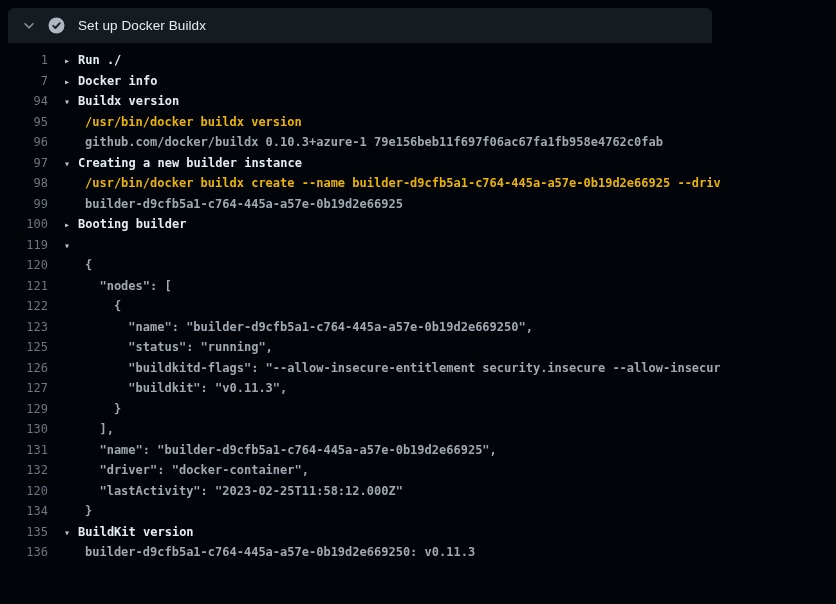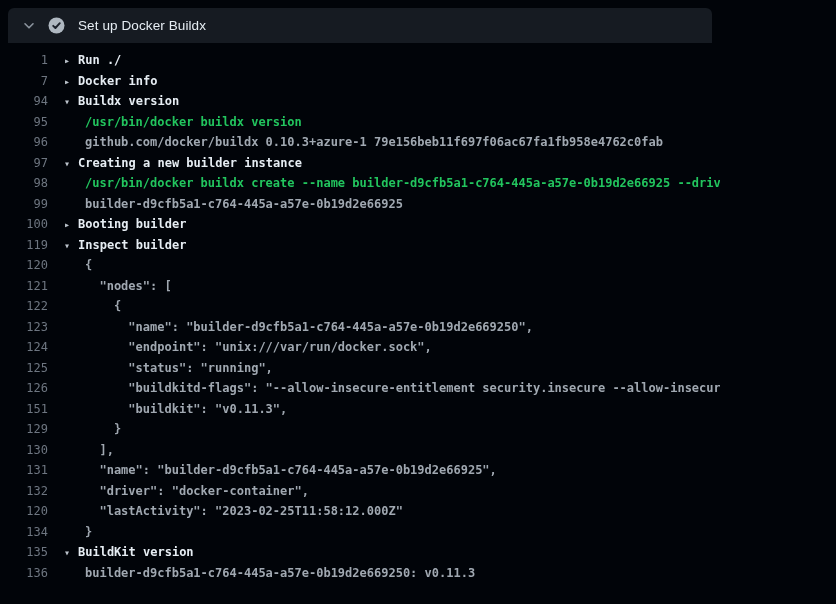--- a/index.html
+++ b/index.html
@@ -39,21 +39,21 @@
     flex: 0 0 48px; width: 48px; text-align: right;
     color: #6e7681; cursor: pointer;
   }
   .arrow {
     flex: 0 0 14px; width: 14px; display: inline-block;
     margin-left: 16px; font-size: 10px; color: #bcc4cc;
   }
   .text { white-space: pre; font-weight: bold; }
   .t-group .text { color: #e6edf3; }
   .t-group { cursor: pointer; }
-  .t-command .text { color: #22c55e; padding-left: 7px; }
+  .t-command .text { color: #eab308; padding-left: 7px; }
   .t-output  .text { color: #a0a8b1; padding-left: 7px; }
 </style>
 </head>
 <body>
 
 <div class="panel">
 
   <div class="step-header">
     <span class="chevron">
       <svg width="12" height="12" viewBox="0 0 12 12">
@@ -81,37 +81,36 @@
   <div class="row t-output"><span class="num">96</span><span class="arrow"></span><span class="text">github.com/docker/buildx 0.10.3+azure-1 79e156beb11f697f06ac67fa1fb958e4762c0fab</span></div>
 
   <div class="row t-group"><span class="num">97</span><span class="arrow">▾</span><span class="text">Creating a new builder instance</span></div>
 
   <div class="row t-command"><span class="num">98</span><span class="arrow"></span><span class="text">/usr/bin/docker buildx create --name builder-d9cfb5a1-c764-445a-a57e-0b19d2e66925 --driver docker-container</span></div>
 
   <div class="row t-output"><span class="num">99</span><span class="arrow"></span><span class="text">builder-d9cfb5a1-c764-445a-a57e-0b19d2e66925</span></div>
 
   <div class="row t-group"><span class="num">100</span><span class="arrow">▸</span><span class="text">Booting builder</span></div>
 
-  <div class="row t-group"><span class="num">119</span><span class="arrow">▾</span><span class="text">Inspect builder</span></div>
+  <div class="row t-group"><span class="num">119</span><span class="arrow">▾</span></div>
 
   <div class="row t-output"><span class="num">120</span><span class="arrow"></span><span class="text">{</span></div>
 
   <div class="row t-output"><span class="num">121</span><span class="arrow"></span><span class="text">  "nodes": [</span></div>
 
   <div class="row t-output"><span class="num">122</span><span class="arrow"></span><span class="text">    {</span></div>
 
   <div class="row t-output"><span class="num">123</span><span class="arrow"></span><span class="text">      "name": "builder-d9cfb5a1-c764-445a-a57e-0b19d2e669250",</span></div>
 
-  <div class="row t-output"><span class="num">124</span><span class="arrow"></span><span class="text">      "endpoint": "unix:///var/run/docker.sock",</span></div>
 
   <div class="row t-output"><span class="num">125</span><span class="arrow"></span><span class="text">      "status": "running",</span></div>
 
   <div class="row t-output"><span class="num">126</span><span class="arrow"></span><span class="text">      "buildkitd-flags": "--allow-insecure-entitlement security.insecure --allow-insecure-entitlement networ</span></div>
 
-  <div class="row t-output"><span class="num">151</span><span class="arrow"></span><span class="text">      "buildkit": "v0.11.3",</span></div>
+  <div class="row t-output"><span class="num">127</span><span class="arrow"></span><span class="text">      "buildkit": "v0.11.3",</span></div>
 
 
   <div class="row t-output"><span class="num">129</span><span class="arrow"></span><span class="text">    }</span></div>
 
   <div class="row t-output"><span class="num">130</span><span class="arrow"></span><span class="text">  ],</span></div>
 
   <div class="row t-output"><span class="num">131</span><span class="arrow"></span><span class="text">  "name": "builder-d9cfb5a1-c764-445a-a57e-0b19d2e66925",</span></div>
 
   <div class="row t-output"><span class="num">132</span><span class="arrow"></span><span class="text">  "driver": "docker-container",</span></div>
 

